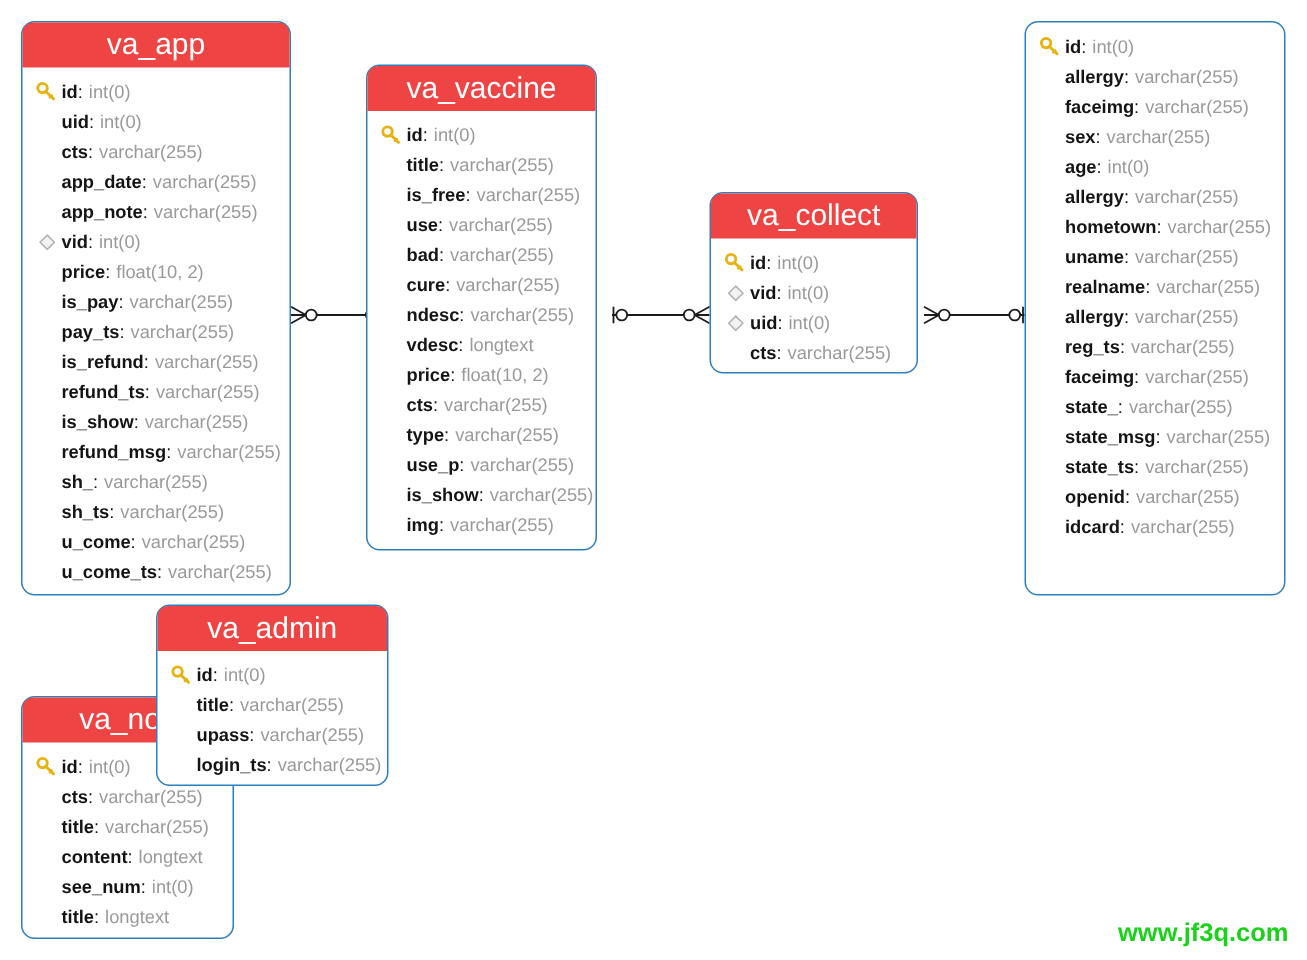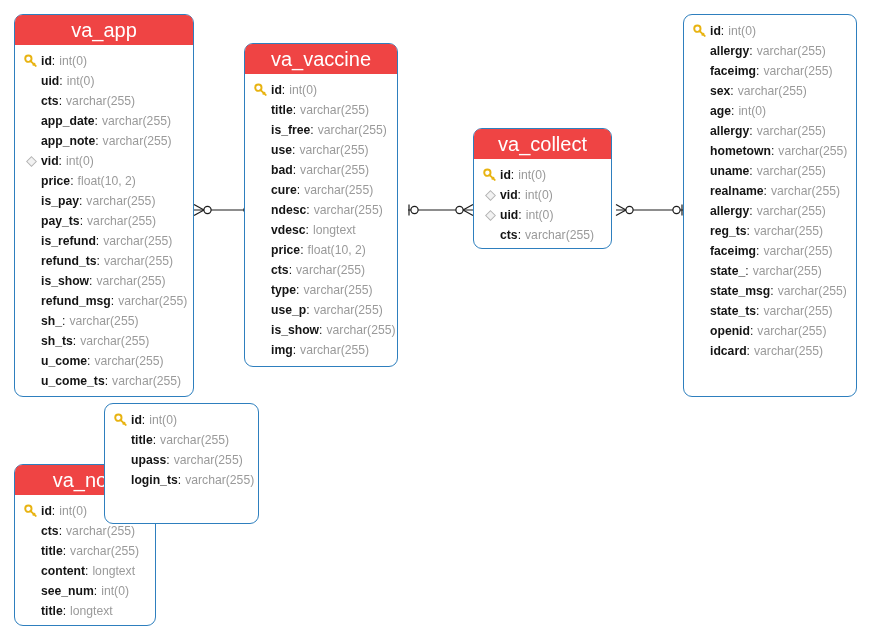--- a/index.html
+++ b/index.html
@@ -545,20 +545,21 @@
           </div>
           <div class="field">
             <span class="fmark"></span>
             <span class="fname">title</span>
             <span class="fsep">:</span>
             <span class="ftype">longtext</span>
           </div>
         </div>
       </div>
       <div class="entity" style="left: 104px; top: 403px; width: 155px; height: 121px; z-index: 6;">
+        <div class="entity-header">va_admin</div>
         <div class="entity-body">
           <div class="field">
             <span class="fmark">
               <svg width="14" height="14" viewBox="0 0 16 16">
                 <circle cx="5" cy="5.4" r="3.6" fill="none" stroke="#e8b311" stroke-width="2.2"></circle>
                 <circle cx="5" cy="5.4" r="1.15" fill="#ffffff"></circle>
                 <path d="M7.3 7.8 L13.4 13.6" stroke="#e8b311" stroke-width="2.2" stroke-linecap="round"></path>
                 <path d="M10.6 12.5 L12.0 11.1" stroke="#e8b311" stroke-width="2.0" stroke-linecap="round"></path>
               </svg>
             </span>
@@ -581,13 +582,14 @@
           <div class="field">
             <span class="fmark"></span>
             <span class="fname">login_ts</span>
             <span class="fsep">:</span>
             <span class="ftype">varchar(255)</span>
           </div>
         </div>
       </div>
     </div>
 
+  <div id="watermark">www.jf3q.com</div>
 </div>
 
 </body></html>

